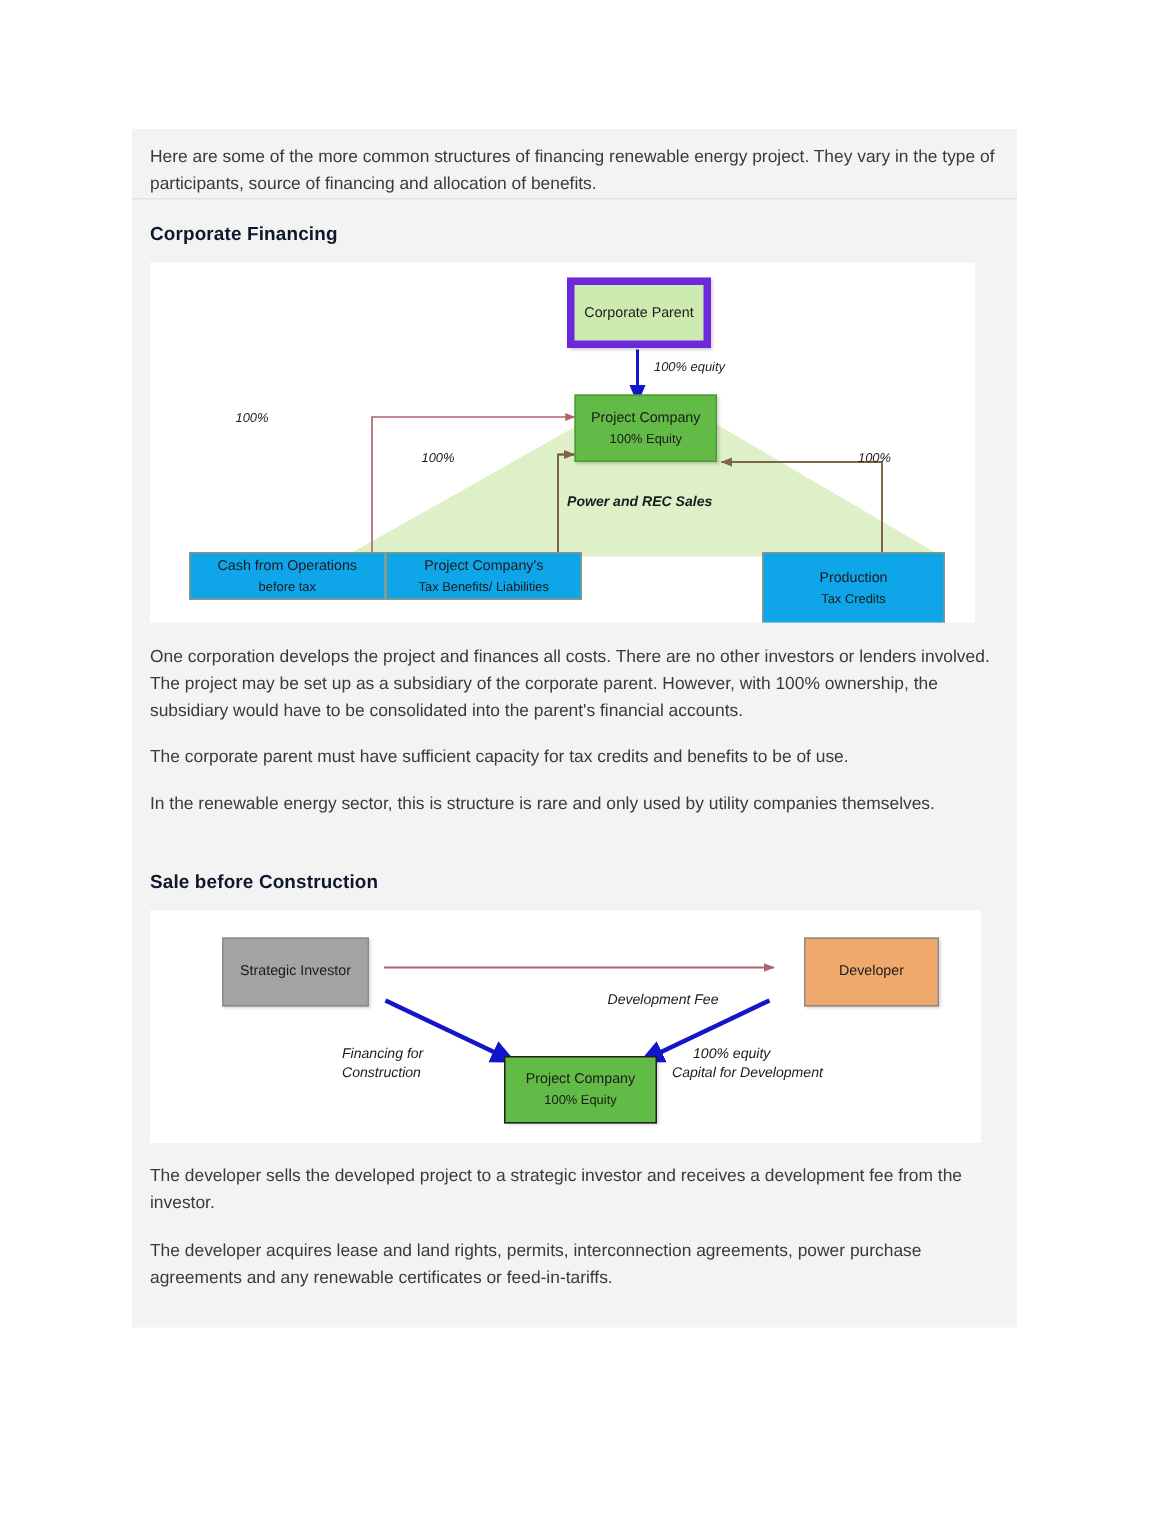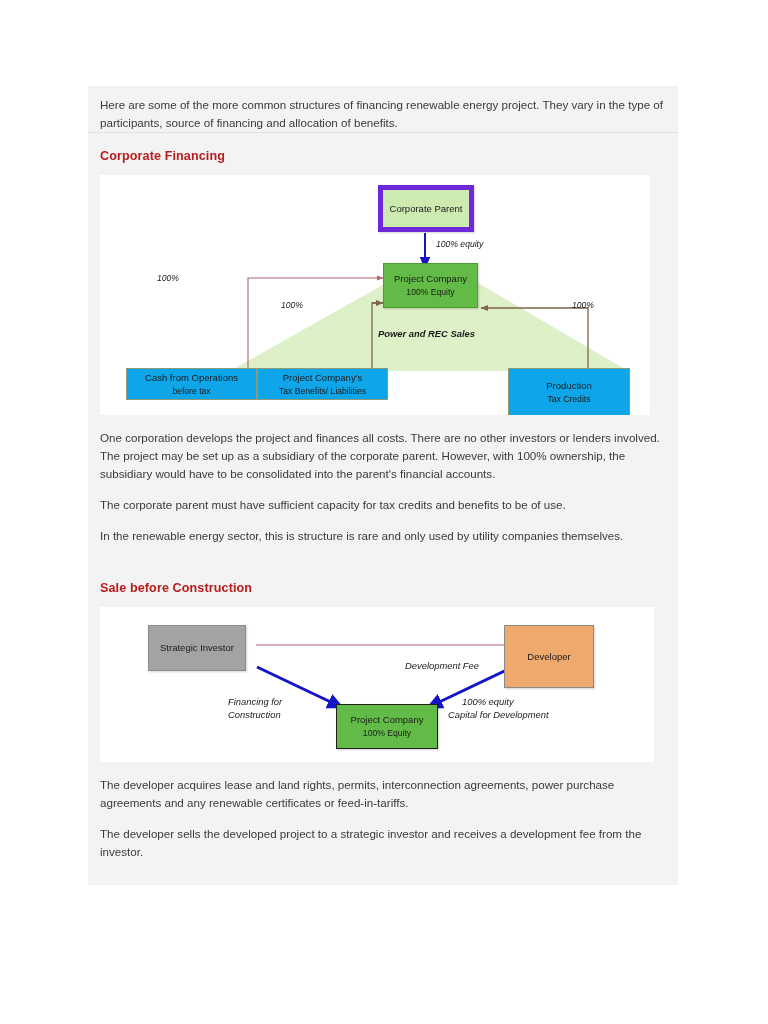--- a/index.html
+++ b/index.html
@@ -36,21 +36,21 @@
     margin: 0;
   }
 
   .body-section {
     padding: 0 12px 0 12px;
   }
 
   h2.section-title {
     font-size: 12.6px;
     font-weight: bold;
-    color: #b91c1c;
+    color: #0f172a;
     margin: 16px 0 12px 0;
     letter-spacing: 0.1px;
   }
 
   .figure {
     background: #ffffff;
     position: relative;
     overflow: hidden;
   }
 
@@ -205,40 +205,40 @@
 
         <line x1="157" y1="60" x2="237" y2="98" stroke="#1414c8" stroke-width="3" marker-end="url(#ah2-blue)"></line>
 
         <line x1="413" y1="60" x2="333" y2="98" stroke="#1414c8" stroke-width="3" marker-end="url(#ah2-blue)"></line>
       </svg>
 
       <div class="node n-investor" style="left:48px; top:18px; width:98px; height:46px;">
         <span class="l1">Strategic Investor</span>
       </div>
 
-      <div class="node n-dev" style="left:404px; top:18px; width:90px; height:63px;">
+      <div class="node n-dev" style="left:436px; top:18px; width:90px; height:46px;">
         <span class="l1">Developer</span>
       </div>
 
       <div class="node n-project2" style="left:236px; top:97px; width:102px; height:45px;">
         <span class="l1">Project Company</span>
         <span class="l2">100% Equity</span>
       </div>
 
       <span class="lbl big" style="left:305px; top:21px;margin-top:32px;">Development Fee</span>
 
       <span class="lbl big" style="left:128px; top:89px;">Financing for</span>
       <span class="lbl big" style="left:128px; top:102px;">Construction</span>
 
       <span class="lbl big" style="left:362px; top:89px;">100% equity</span>
       <span class="lbl big" style="left:348px; top:102px;">Capital for Development</span>
     </div>
 
+    <div class="para-block">
+      <p class="para">The developer sells the developed project to a strategic investor and receives a development fee from the investor.</p>
+    </div>
     <div class="para-block first">
       <p class="para">The developer acquires lease and land rights, permits, interconnection agreements, power purchase agreements and any renewable certificates or feed-in-tariffs.</p>
-    </div>
-    <div class="para-block">
-      <p class="para">The developer sells the developed project to a strategic investor and receives a development fee from the investor.</p>
     </div>
 
     <div class="spacer-bottom"></div>
   </div>
 </div>
 
 </body></html>

